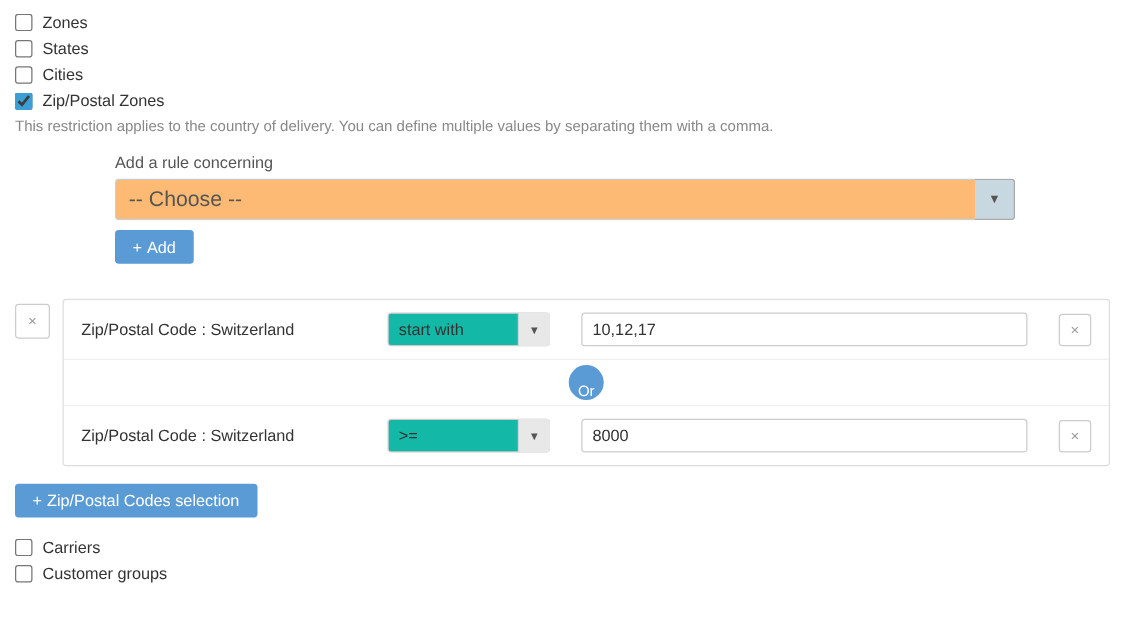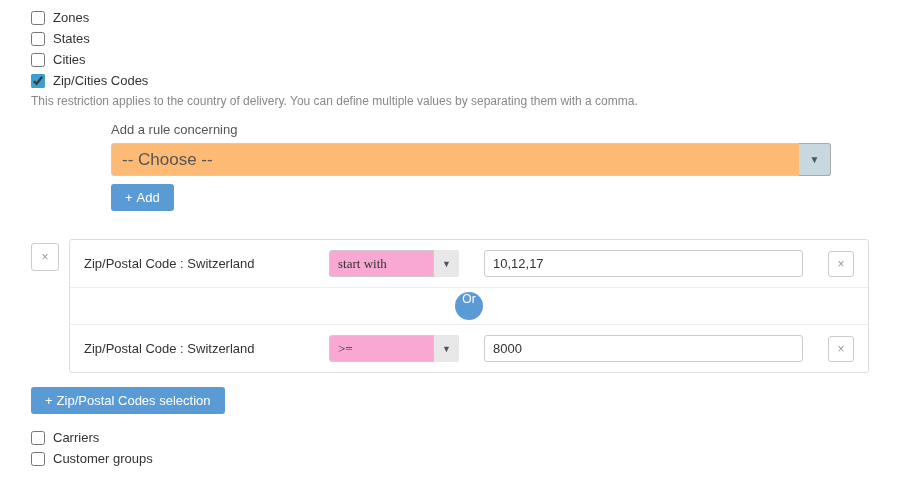--- a/index.html
+++ b/index.html
@@ -7,21 +7,21 @@
       font-family: Arial, sans-serif;
       font-size: 13px;
       background: #fff;
       color: #333;
       width: 900px;
       height: 500px;
       overflow: hidden;
     }
 
     .page-container {
-      padding: 10px 31px;
+      padding: 10px 12px;
       width: 900px;
     }
 
     .checkbox-row {
       display: flex;
       align-items: center;
       margin-bottom: 6px;
     }
 
     .checkbox-row input[type="checkbox"] {
@@ -153,23 +153,22 @@
       flex: 0 0 130px;
     }
 
     .rule-operator {
       width: 100%;
       padding: 5px 8px;
       border: 1px solid #ccc;
       border-radius: 3px;
       font-size: 13px;
       color: #333;
-      background: #f9a8d4;
+      background: #14b8a6;
       appearance: none;
-      font-family: Liberation Serif, serif;
       -webkit-appearance: none;
     }
 
     .rule-operator-arrow {
       position: absolute;
       right: 0;
       top: 0;
       bottom: 0;
       width: 26px;
       background: #e8e8e8;
@@ -215,21 +214,21 @@
       border-bottom: 1px solid #eee;
     }
 
     .or-badge {
       background: #5b9bd5;
       color: #fff;
       border-radius: 50%;
       width: 28px;
       height: 28px;
       display: flex;
-      align-items: flex-start;
+      align-items: flex-end;
       justify-content: center;
       font-size: 12px;
     }
 
     .zip-selection-btn {
       background: #5b9bd5;
       color: #fff;
       border: none;
       border-radius: 3px;
       padding: 6px 14px;
@@ -258,21 +257,21 @@
   <div class="checkbox-row">
     <input type="checkbox" id="states" style="">
     <label for="states">States</label>
   </div>
   <div class="checkbox-row">
     <input type="checkbox" id="cities" style="">
     <label for="cities">Cities</label>
   </div>
   <div class="checkbox-row">
     <input type="checkbox" id="zip" class="checked-blue" checked="" style="">
-    <label for="zip">Zip/Cities Codes</label>
+    <label for="zip">Zip/Postal Zones</label>
   </div>
 
   
   <div class="hint-text">This restriction applies to the country of delivery. You can define multiple values by separating them with a comma.</div>
 
   
   <div class="add-rule-section">
     <div class="add-rule-label">Add a rule concerning</div>
     <div class="choose-select-wrapper">
       <select class="choose-select">

